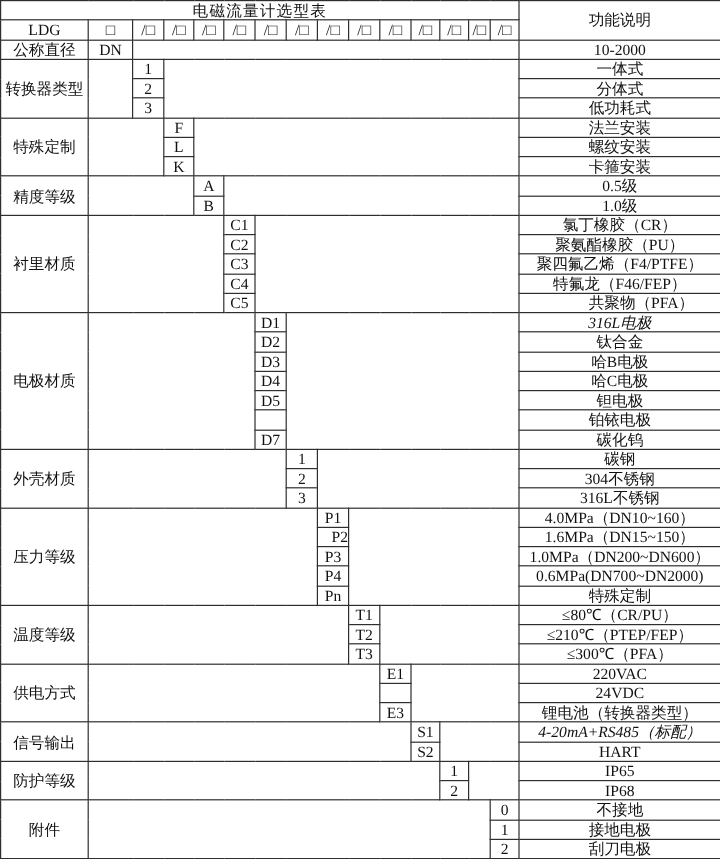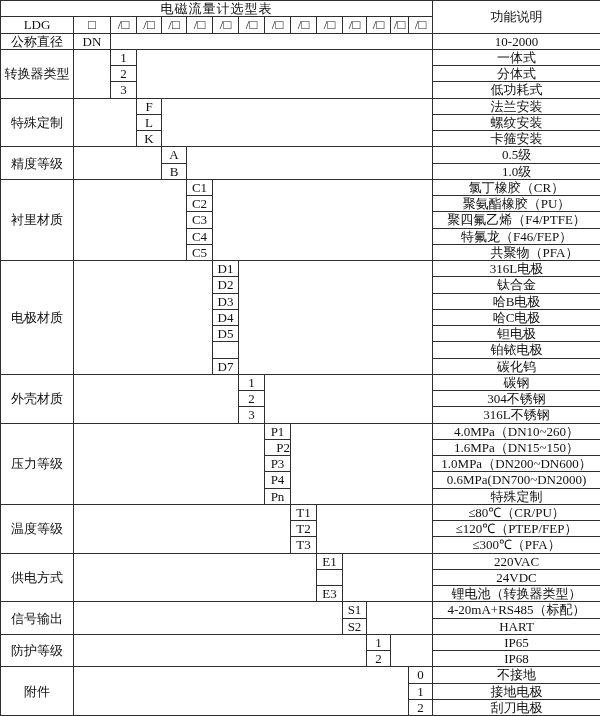--- a/index.html
+++ b/index.html
@@ -168,21 +168,21 @@
       </tr>
       <tr>
         <td class="code" style="border-color: rgb(46, 46, 46);">C5</td>
         <td class="desc" style="border-color: rgb(46, 46, 46); padding-left: 36px;">共聚物（PFA）</td>
       </tr>
       <tr>
         <td rowspan="7" style="border-color: rgb(46, 46, 46);">电极材质</td>
         <td colspan="5" rowspan="7" style="border-color: rgb(46, 46, 46);"></td>
         <td class="code" style="border-color: rgb(46, 46, 46);">D1</td>
         <td colspan="8" rowspan="7" style="border-color: rgb(46, 46, 46);"></td>
-        <td class="desc" style="border-color: rgb(46, 46, 46);">316L电极</td>
+        <td class="desc" style="border-color: rgb(46, 46, 46); font-style: italic;">316L电极</td>
       </tr>
       <tr>
         <td class="code" style="border-color: rgb(46, 46, 46);">D2</td>
         <td class="desc" style="border-color: rgb(46, 46, 46);">钛合金</td>
       </tr>
       <tr>
         <td class="code" style="border-color: rgb(46, 46, 46);">D3</td>
         <td class="desc" style="border-color: rgb(46, 46, 46);">哈B电极</td>
       </tr>
       <tr>
@@ -214,21 +214,21 @@
       </tr>
       <tr>
         <td class="code" style="border-color: rgb(46, 46, 46);">3</td>
         <td class="desc" style="border-color: rgb(46, 46, 46);">316L不锈钢</td>
       </tr>
       <tr>
         <td rowspan="5" style="border-color: rgb(46, 46, 46);">压力等级</td>
         <td colspan="7" rowspan="5" style="border-color: rgb(46, 46, 46);"></td>
         <td class="code" style="border-color: rgb(46, 46, 46);">P1</td>
         <td colspan="6" rowspan="5" style="border-color: rgb(46, 46, 46);"></td>
-        <td class="desc desc-left" style="border-color: rgb(46, 46, 46);">4.0MPa（DN10~260）</td>
+        <td class="desc desc-left" style="border-color: rgb(46, 46, 46);">4.0MPa（DN10~160）</td>
       </tr>
       <tr>
         <td class="code" style="border-color: rgb(46, 46, 46); text-align: right;">P2</td>
         <td class="desc desc-left" style="border-color: rgb(46, 46, 46);">1.6MPa（DN15~150）</td>
       </tr>
       <tr>
         <td class="code" style="border-color: rgb(46, 46, 46);">P3</td>
         <td class="desc desc-left" style="border-color: rgb(46, 46, 46);">1.0MPa（DN200~DN600）</td>
       </tr>
       <tr>
@@ -241,21 +241,21 @@
       </tr>
       <tr>
         <td rowspan="3" style="border-color: rgb(46, 46, 46);">温度等级</td>
         <td colspan="8" rowspan="3" style="border-color: rgb(46, 46, 46);"></td>
         <td class="code" style="border-color: rgb(46, 46, 46);">T1</td>
         <td colspan="5" rowspan="3" style="border-color: rgb(46, 46, 46);"></td>
         <td class="desc" style="border-color: rgb(46, 46, 46);">≤80℃（CR/PU）</td>
       </tr>
       <tr>
         <td class="code" style="border-color: rgb(46, 46, 46);">T2</td>
-        <td class="desc" style="border-color: rgb(46, 46, 46);">≤120℃（PTEP/FEP）</td>
+        <td class="desc" style="border-color: rgb(46, 46, 46);">≤210℃（PTEP/FEP）</td>
       </tr>
       <tr>
         <td class="code" style="border-color: rgb(46, 46, 46);">T3</td>
         <td class="desc" style="border-color: rgb(46, 46, 46);">≤300℃（PFA）</td>
       </tr>
       <tr>
         <td rowspan="3" style="border-color: rgb(46, 46, 46);">供电方式</td>
         <td colspan="9" rowspan="3" style="border-color: rgb(46, 46, 46);"></td>
         <td class="code" style="border-color: rgb(46, 46, 46);">E1</td>
         <td colspan="4" rowspan="3" style="border-color: rgb(46, 46, 46);"></td>
@@ -267,21 +267,21 @@
       </tr>
       <tr>
         <td class="code" style="border-color: rgb(46, 46, 46);">E3</td>
         <td class="desc" style="border-color: rgb(46, 46, 46);">锂电池（转换器类型）</td>
       </tr>
       <tr>
         <td rowspan="2" style="border-color: rgb(46, 46, 46);">信号输出</td>
         <td colspan="10" rowspan="2" style="border-color: rgb(46, 46, 46);"></td>
         <td class="code" style="border-color: rgb(46, 46, 46);">S1</td>
         <td colspan="3" rowspan="2" style="border-color: rgb(46, 46, 46);"></td>
-        <td class="desc" style="border-color: rgb(46, 46, 46);">4-20mA+RS485（标配）</td>
+        <td class="desc" style="border-color: rgb(46, 46, 46); font-style: italic;">4-20mA+RS485（标配）</td>
       </tr>
       <tr>
         <td class="code" style="border-color: rgb(46, 46, 46);">S2</td>
         <td class="desc" style="border-color: rgb(46, 46, 46);">HART</td>
       </tr>
       <tr>
         <td rowspan="2" style="border-color: rgb(46, 46, 46);">防护等级</td>
         <td colspan="11" rowspan="2" style="border-color: rgb(46, 46, 46);"></td>
         <td class="code" style="border-color: rgb(46, 46, 46);">1</td>
         <td colspan="2" rowspan="2" style="border-color: rgb(46, 46, 46);"></td>

